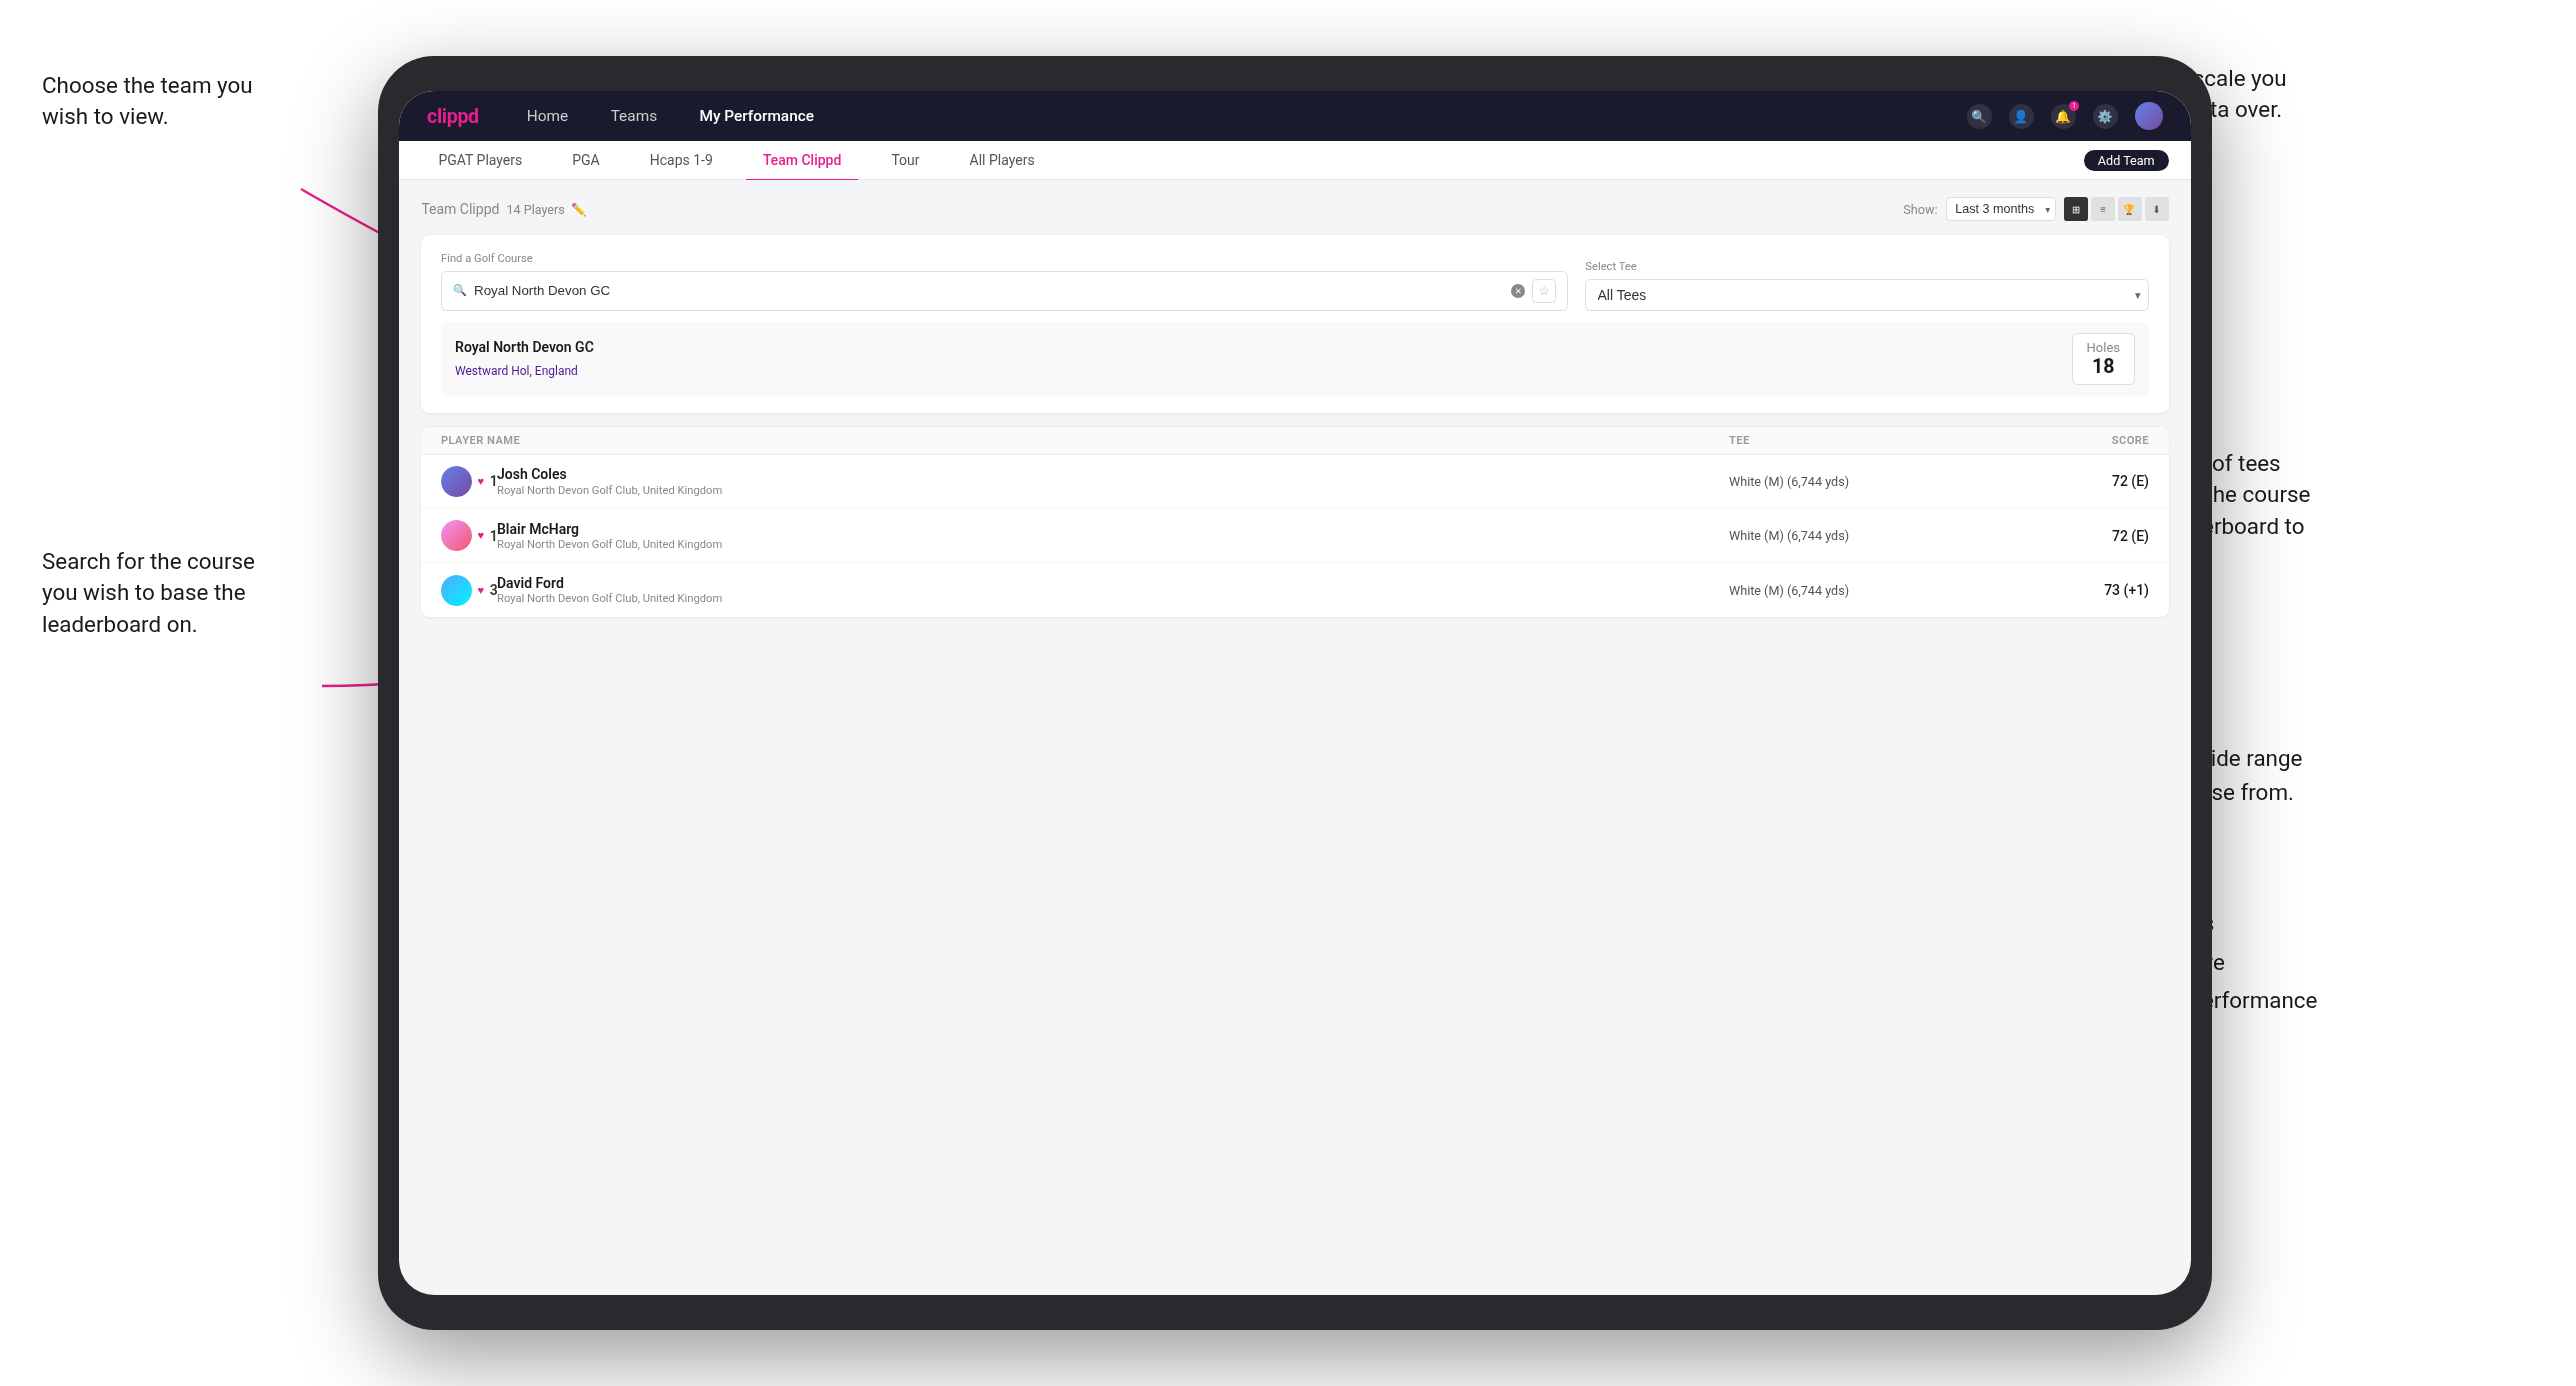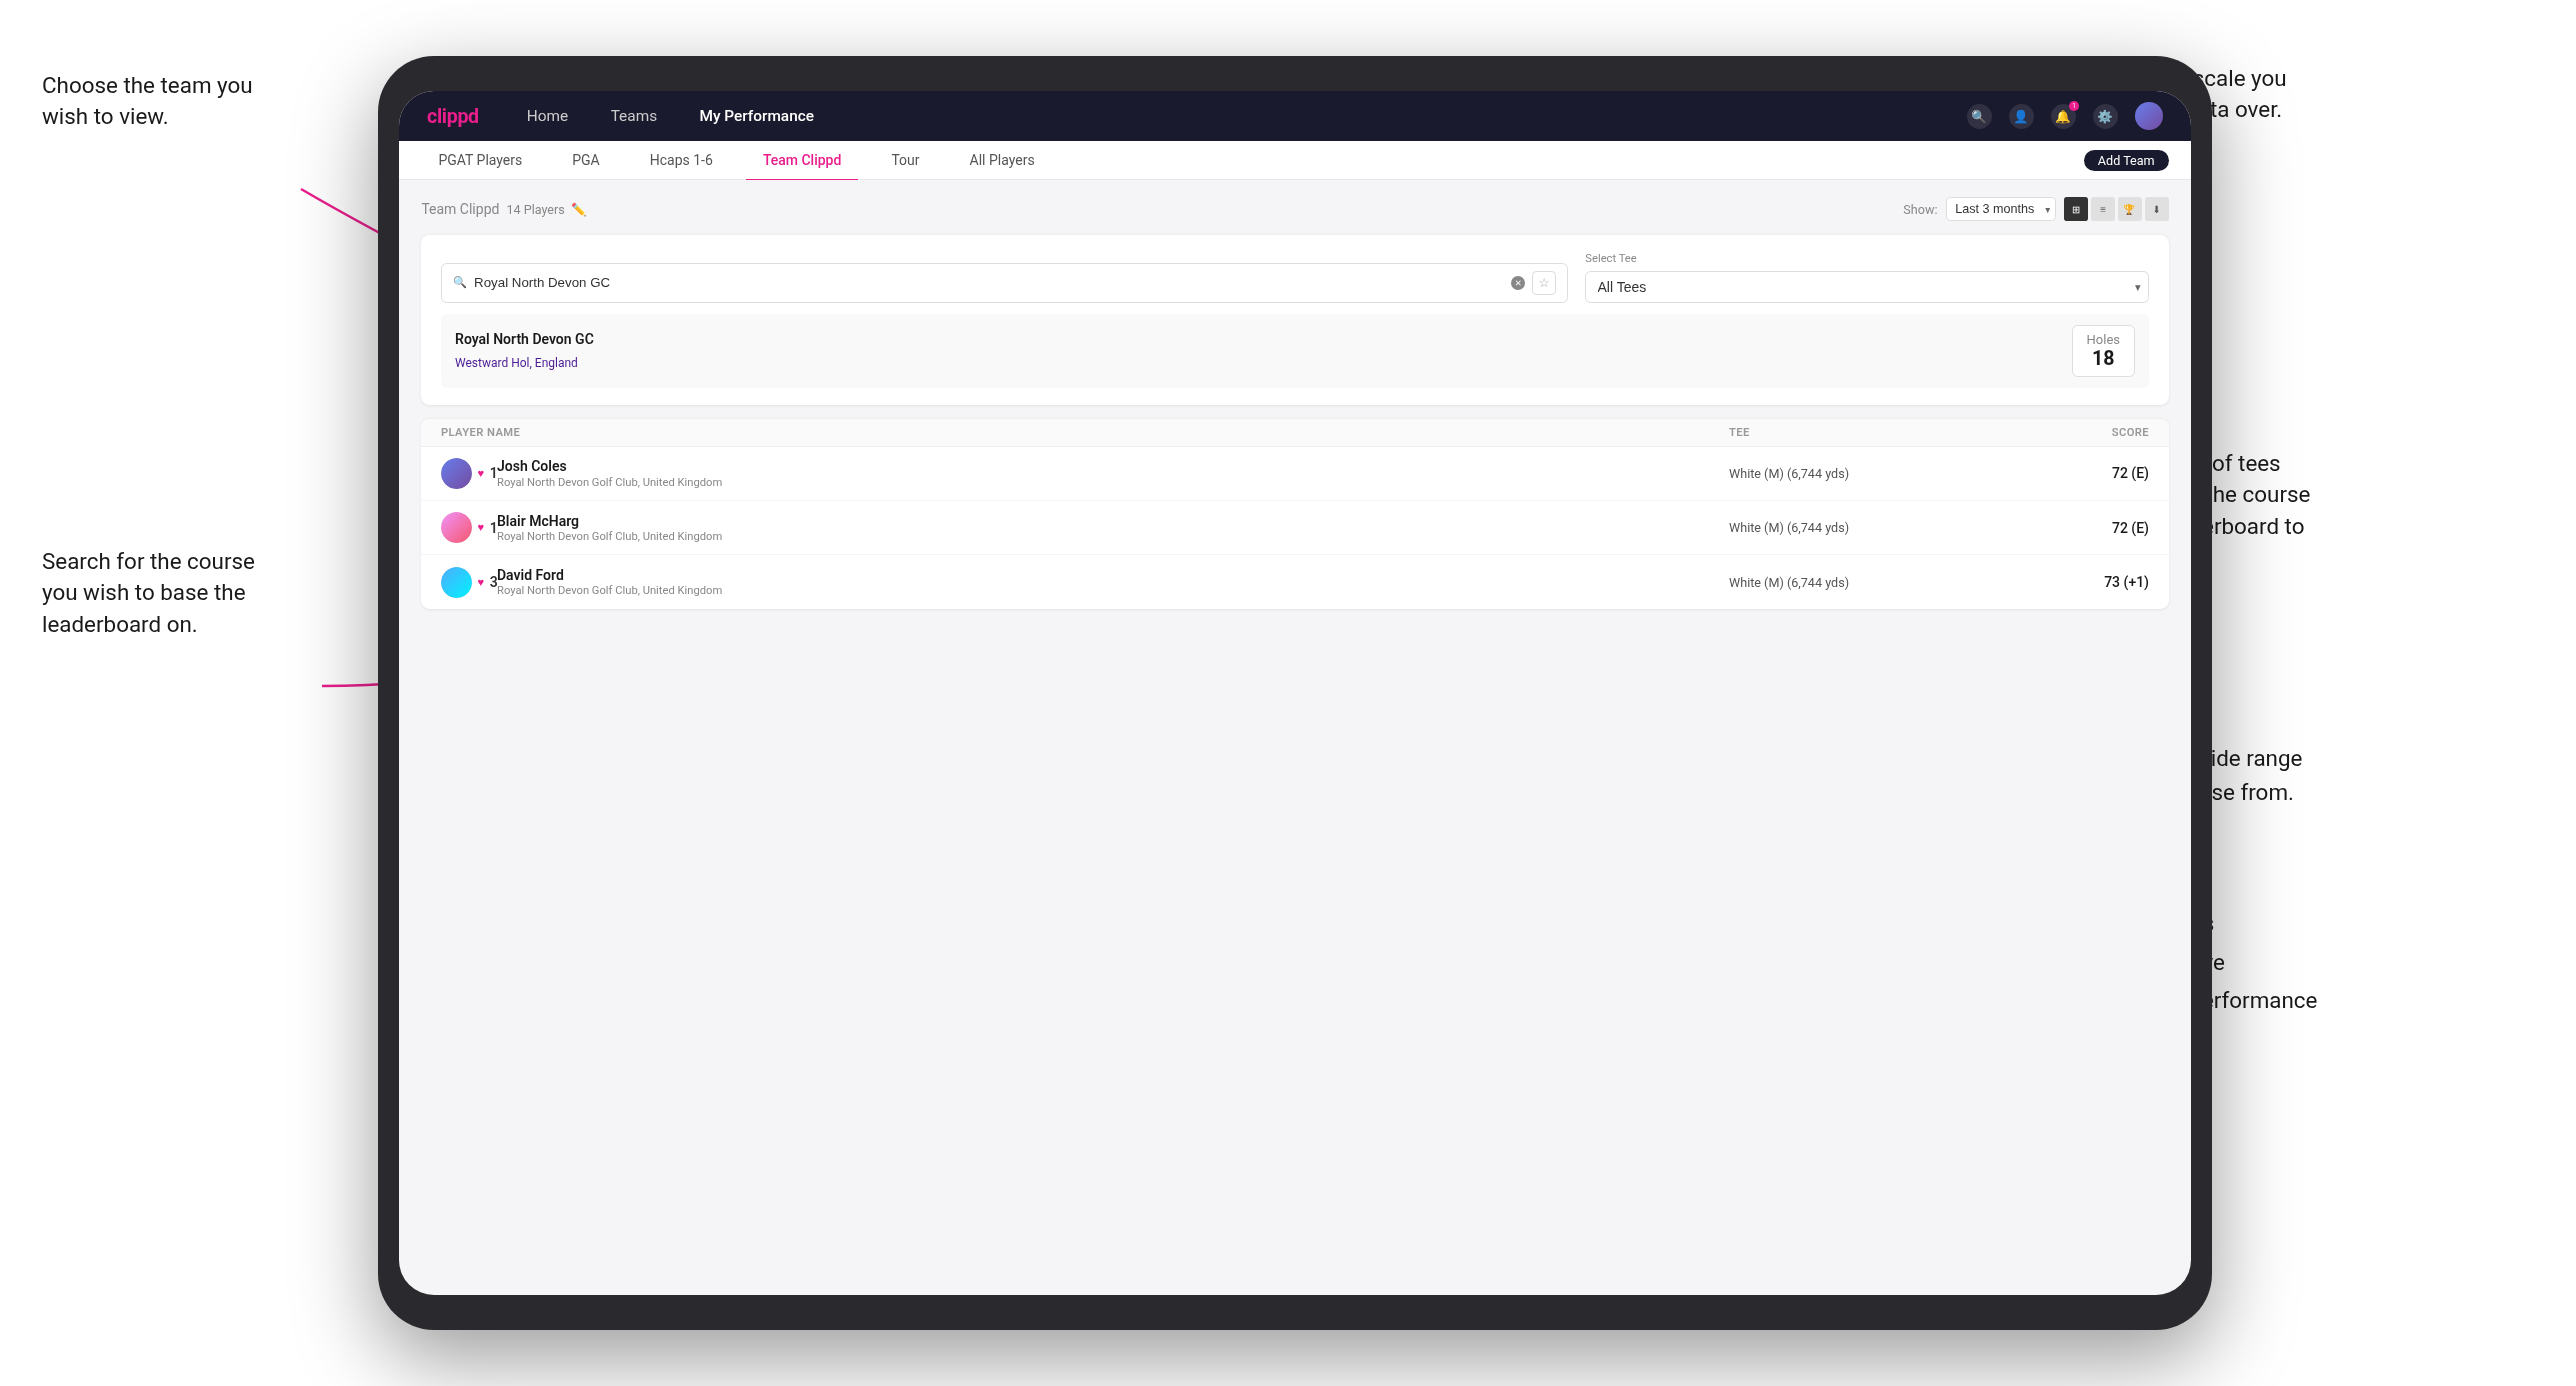--- a/index.html
+++ b/index.html
@@ -623,21 +623,21 @@
           <span style="position:absolute;top:-2.8px;right:-2.8px;background:#e91e8c;width:9.8px;height:9.8px;border-radius:50%;font-size:6.3px;color:#fff;display:flex;align-items:center;justify-content:center;">1</span>
         </div>
         <div class="nav-icon">⚙️</div>
         <div class="nav-avatar" style="background:linear-gradient(135deg,#667eea,#764ba2);"></div>
       </div>
     </div>
 
     <div class="sub-nav">
       <div class="sub-nav-item">PGAT Players</div>
       <div class="sub-nav-item">PGA</div>
-      <div class="sub-nav-item">Hcaps 1-6</div>
+      <div class="sub-nav-item">Hcaps 1-9</div>
       <div class="sub-nav-item active">Team Clippd</div>
       <div class="sub-nav-item">Tour</div>
       <div class="sub-nav-item">All Players</div>
       <div class="add-team-btn">Add Team</div>
     </div>
 
     <div class="main-content">
 
       <div class="team-header">
         <div style="display:flex;align-items:center;gap:7px;">
@@ -662,20 +662,21 @@
             <div class="view-icon-btn">≡</div>
             <div class="view-icon-btn">🏆</div>
             <div class="view-icon-btn">⬇</div>
           </div>
         </div>
       </div>
 
       <div class="search-section">
         <div class="search-row">
           <div class="search-col">
+            <div class="search-col-label">Find a Golf Course</div>
             <div class="search-input-wrapper">
               <span style="color:#aaa;font-size:11.2px;">🔍</span>
               <input type="text" value="Royal North Devon GC" style="border: none; outline: none; font-size: 13.3px; color: rgb(51, 51, 51); flex: 1 1 0%;">
               <div class="search-clear">✕</div>
               <div class="star-btn">☆</div>
             </div>
           </div>
           <div class="tee-col">
             <div class="search-col-label">Select Tee</div>
             <div class="tee-dropdown-wrapper">

